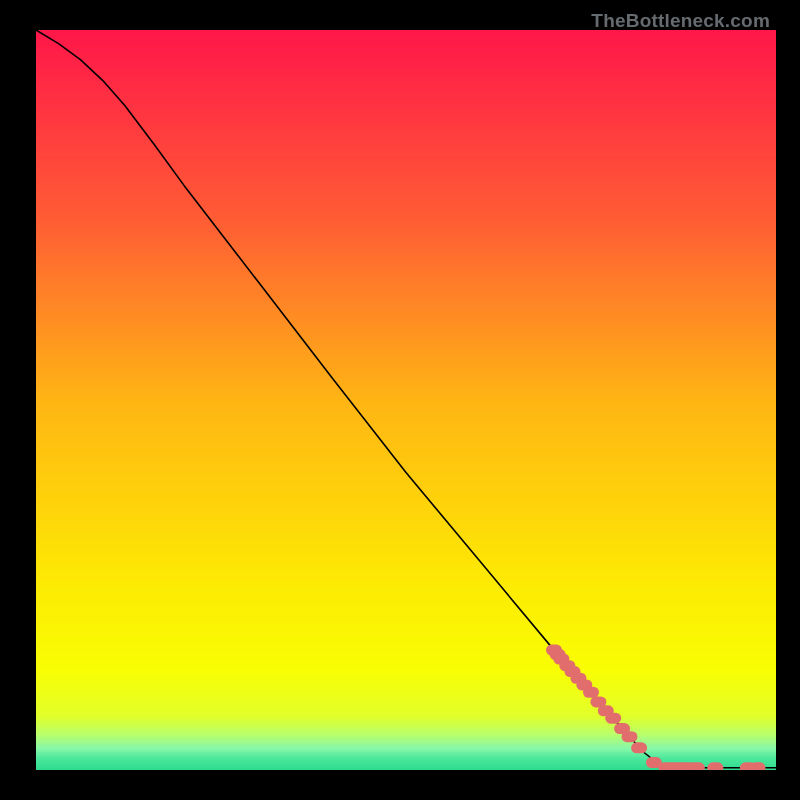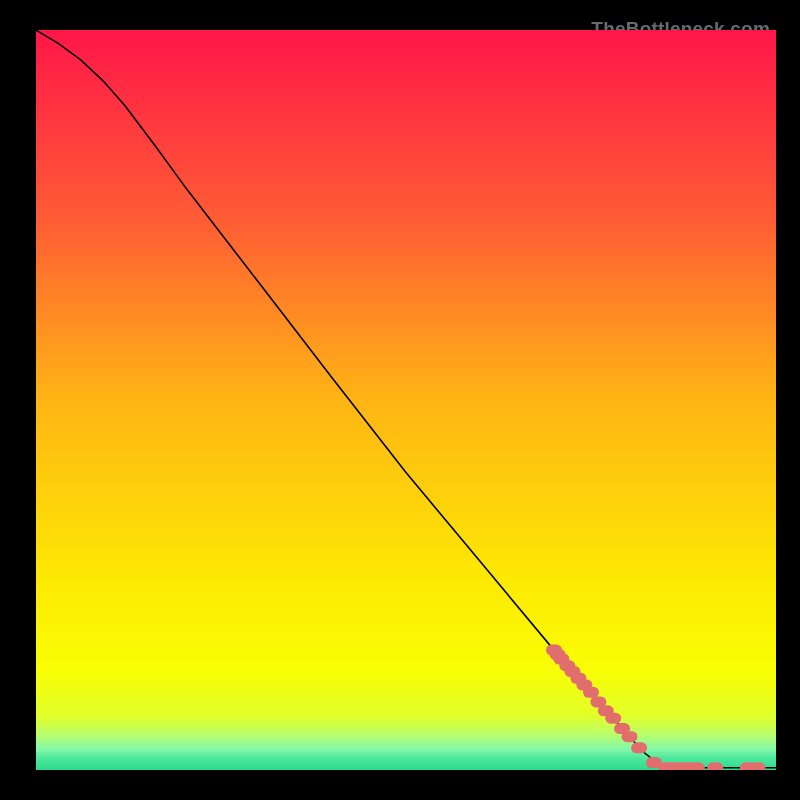--- a/index.html
+++ b/index.html
@@ -1,18 +1,18 @@
 <!DOCTYPE html>
 <html><head>
 <meta charset="utf-8">
 <style>
   html,body{margin:0;padding:0;width:800px;height:800px;overflow:hidden;background:#000;}
   .frame{position:absolute;left:0;top:0;width:800px;height:800px;background:#000;}
   .plot{position:absolute;left:36px;top:30px;width:740px;height:740px;overflow:hidden;}
-  .watermark{position:absolute;right:30px;top:18px;color:#666b70;font:600 19px Arial,Helvetica,sans-serif;letter-spacing:.2px;}
+  .watermark{position:absolute;right:30px;top:10px;color:#666b70;font:600 19px Arial,Helvetica,sans-serif;letter-spacing:.2px;}
 </style>
 </head>
 <body>
 
 <div class="frame">
   <div class="watermark">TheBottleneck.com</div>
   <div class="plot">
     <svg id="svg" width="740" height="740" viewBox="0 0 740 740">
         <g>
           <rect x="0" y="0.00" width="740" height="3.00" fill="rgb(255,23,73)"></rect>

